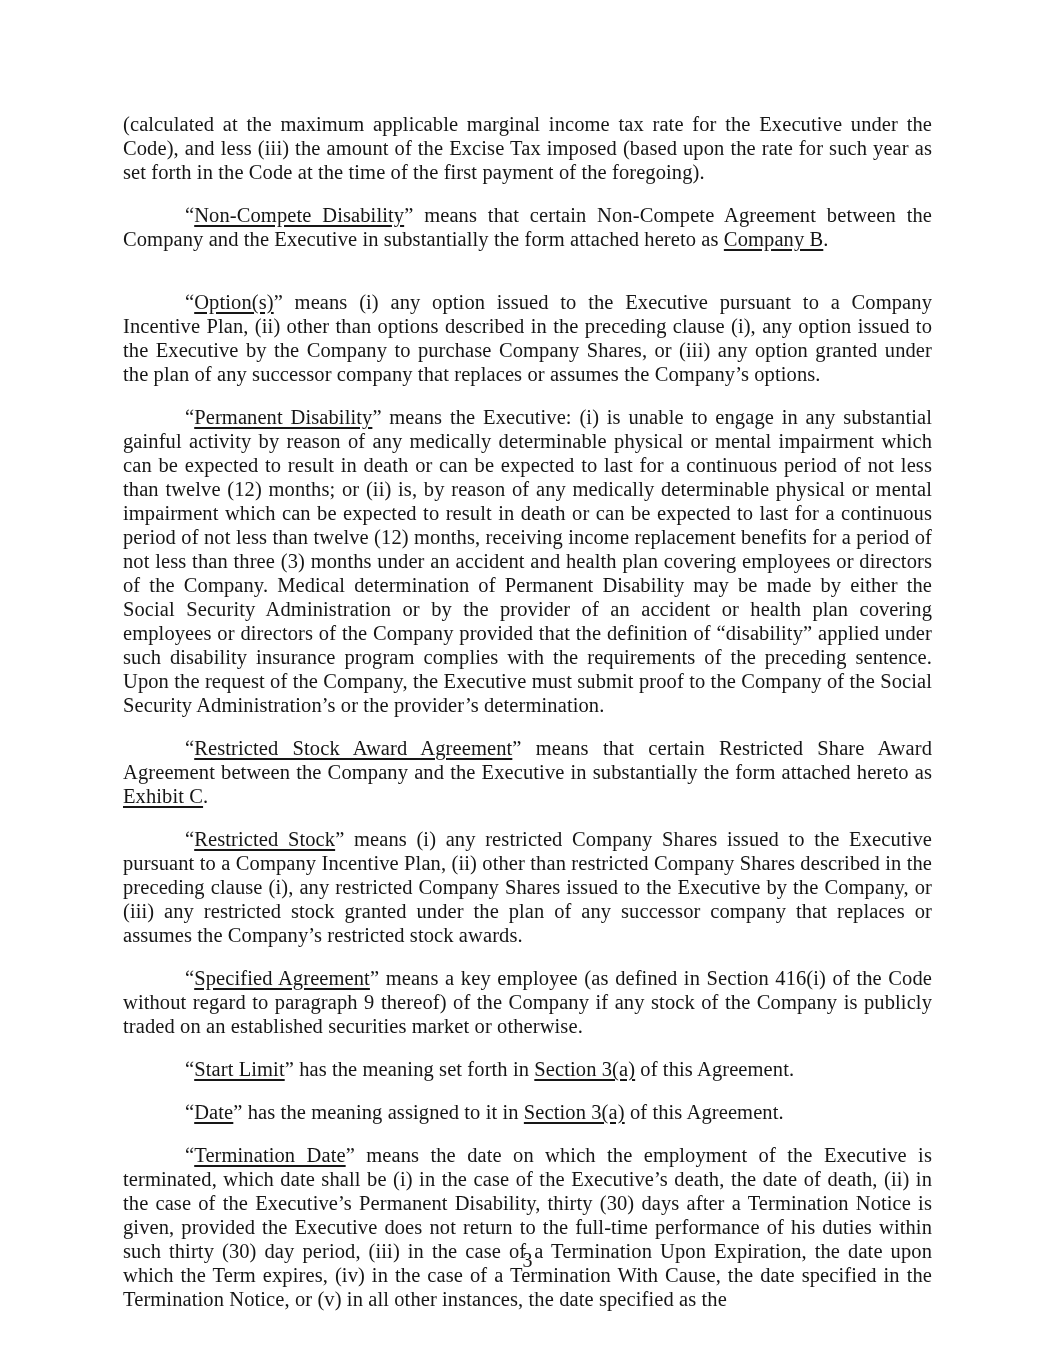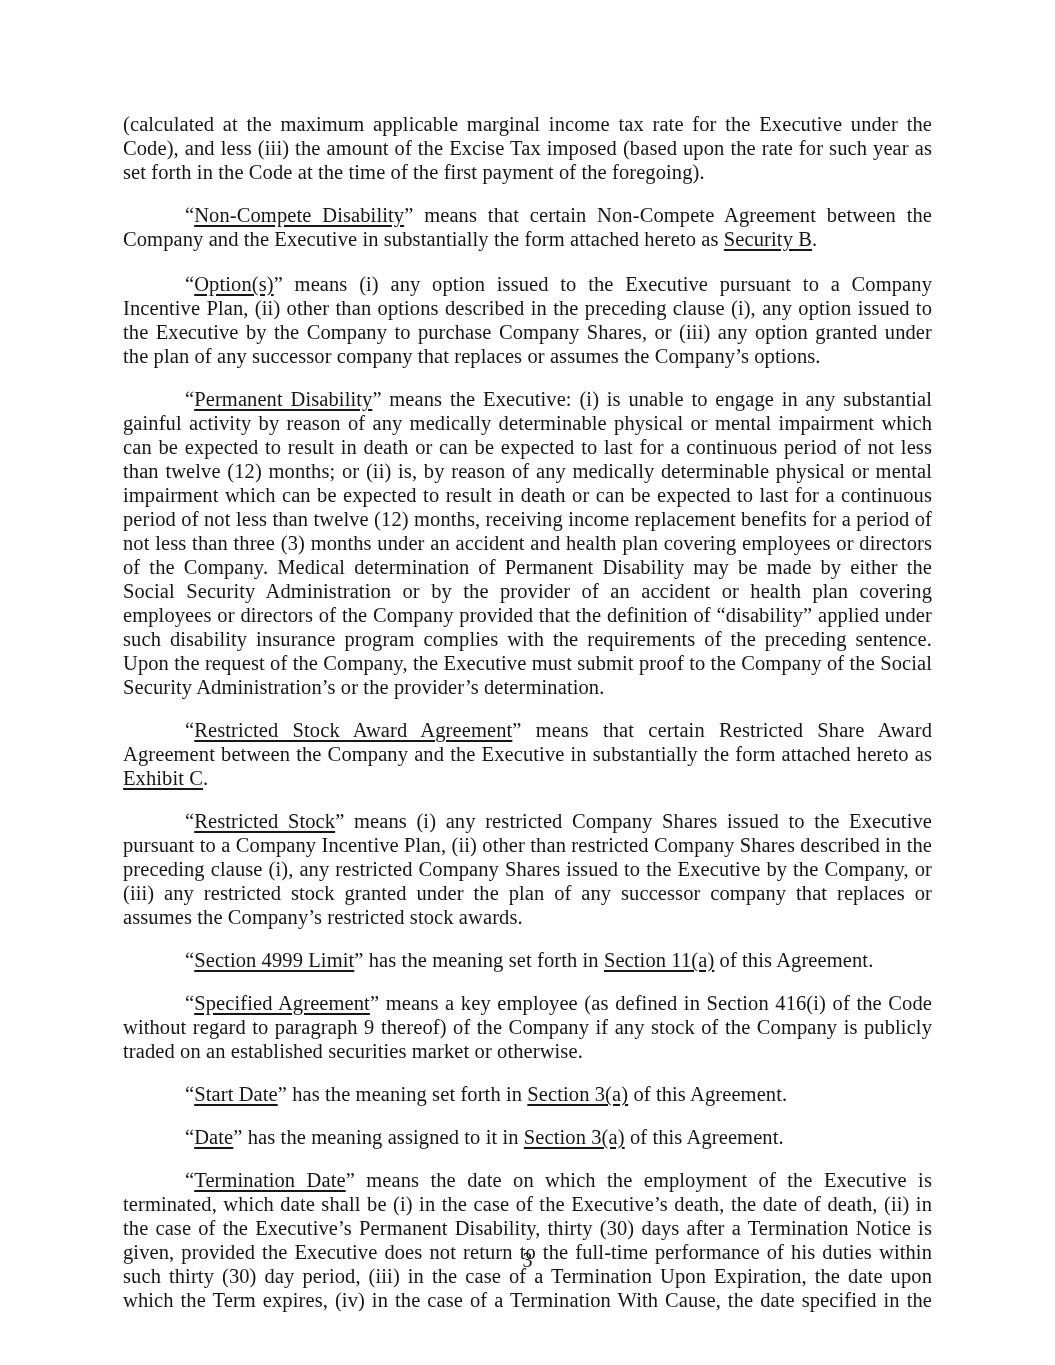--- a/index.html
+++ b/index.html
@@ -26,21 +26,21 @@
     margin: 0 0 19px 0;
     font-size: 20.5px;
     line-height: 24px;
     text-align: justify;
     letter-spacing: 0.1px;
   }
   p.para.indent {
     text-indent: 62px;
   }
   p.para.extra-gap {
-    margin-top: 21px;
+    margin-top: 39px;
   }
   .u {
     text-decoration: underline;
     text-underline-offset: 3px;
   }
   .footer {
     position: absolute;
     left: 0;
     top: 1248px;
     width: 100%;
@@ -49,26 +49,25 @@
     line-height: 24px;
   }
 </style>
 </head>
 <body>
 
 <div class="page">
   <div class="content">
     <div>
         <p class="para"><span>(calculated at the maximum applicable marginal income tax rate for the Executive under the Code), and less (iii) the amount of the Excise Tax imposed (based upon the rate for such year as set forth in the Code at the time of the first payment of the foregoing).</span></p>
-        <p class="para indent"><span>“</span><span class="u">Non-Compete Disability</span><span>” means that certain Non-Compete Agreement between the Company and the Executive in substantially the form attached hereto as </span><span class="u">Security B</span><span>.</span></p>
+        <p class="para indent"><span>“</span><span class="u">Non-Compete Disability</span><span>” means that certain Non-Compete Agreement between the Company and the Executive in substantially the form attached hereto as </span><span class="u">Company B</span><span>.</span></p>
         <p class="para indent extra-gap"><span>“</span><span class="u">Option(s)</span><span>” means (i) any option issued to the Executive pursuant to a Company Incentive Plan, (ii) other than options described in the preceding clause (i), any option issued to the Executive by the Company to purchase Company Shares, or (iii) any option granted under the plan of any successor company that replaces or assumes the Company’s options.</span></p>
         <p class="para indent"><span>“</span><span class="u">Permanent Disability</span><span>” means the Executive: (i) is unable to engage in any substantial gainful activity by reason of any medically determinable physical or mental impairment which can be expected to result in death or can be expected to last for a continuous period of not less than twelve (12) months; or (ii) is, by reason of any medically determinable physical or mental impairment which can be expected to result in death or can be expected to last for a continuous period of not less than twelve (12) months, receiving income replacement benefits for a period of not less than three (3) months under an accident and health plan covering employees or directors of the Company.  Medical determination of Permanent Disability may be made by either the Social Security Administration or by the provider of an accident or health plan covering employees or directors of the Company provided that the definition of “disability” applied under such disability insurance program complies with the requirements of the preceding sentence.  Upon the request of the Company, the Executive must submit proof to the Company of the Social Security Administration’s or the provider’s determination.</span></p>
         <p class="para indent"><span>“</span><span class="u">Restricted Stock Award Agreement</span><span>” means that certain Restricted Share Award Agreement between the Company and the Executive in substantially the form attached hereto as </span><span class="u">Exhibit C</span><span>.</span></p>
         <p class="para indent"><span>“</span><span class="u">Restricted Stock</span><span>” means (i) any restricted Company Shares issued to the Executive pursuant to a Company Incentive Plan, (ii) other than restricted Company Shares described in the preceding clause (i), any restricted Company Shares issued to the Executive by the Company, or (iii) any restricted stock granted under the plan of any successor company that replaces or assumes the Company’s restricted stock awards.</span></p>
-        <p class="para indent"><span>“</span><span class="u">Section 4999 Limit</span><span>” has the meaning set forth in </span><span class="u">Section 11(a)</span><span> of this Agreement.</span></p>
         <p class="para indent"><span>“</span><span class="u">Specified Agreement</span><span>” means a key employee (as defined in Section 416(i) of the Code without regard to paragraph 9 thereof) of the Company if any stock of the Company is publicly traded on an established securities market or otherwise.</span></p>
-        <p class="para indent"><span>“</span><span class="u">Start Date</span><span>” has the meaning set forth in </span><span class="u">Section 3(a)</span><span> of this Agreement.</span></p>
+        <p class="para indent"><span>“</span><span class="u">Start Limit</span><span>” has the meaning set forth in </span><span class="u">Section 3(a)</span><span> of this Agreement.</span></p>
         <p class="para indent"><span>“</span><span class="u">Date</span><span>” has the meaning assigned to it in </span><span class="u">Section 3(a)</span><span> of this Agreement.</span></p>
         <p class="para indent"><span>“</span><span class="u">Termination Date</span><span>” means the date on which the employment of the Executive is terminated, which date shall be (i) in the case of the Executive’s death, the date of death, (ii) in the case of the Executive’s Permanent Disability, thirty (30) days after a Termination Notice is given, provided the Executive does not return to the full-time performance of his duties within such thirty (30) day period, (iii) in the case of a Termination Upon Expiration, the date upon which the Term expires, (iv) in the case of a Termination With Cause, the date specified in the Termination Notice, or (v) in all other instances, the date specified as the</span></p>
       </div>
   </div>
   <div class="footer">3</div>
 </div>
 
 </body></html>

